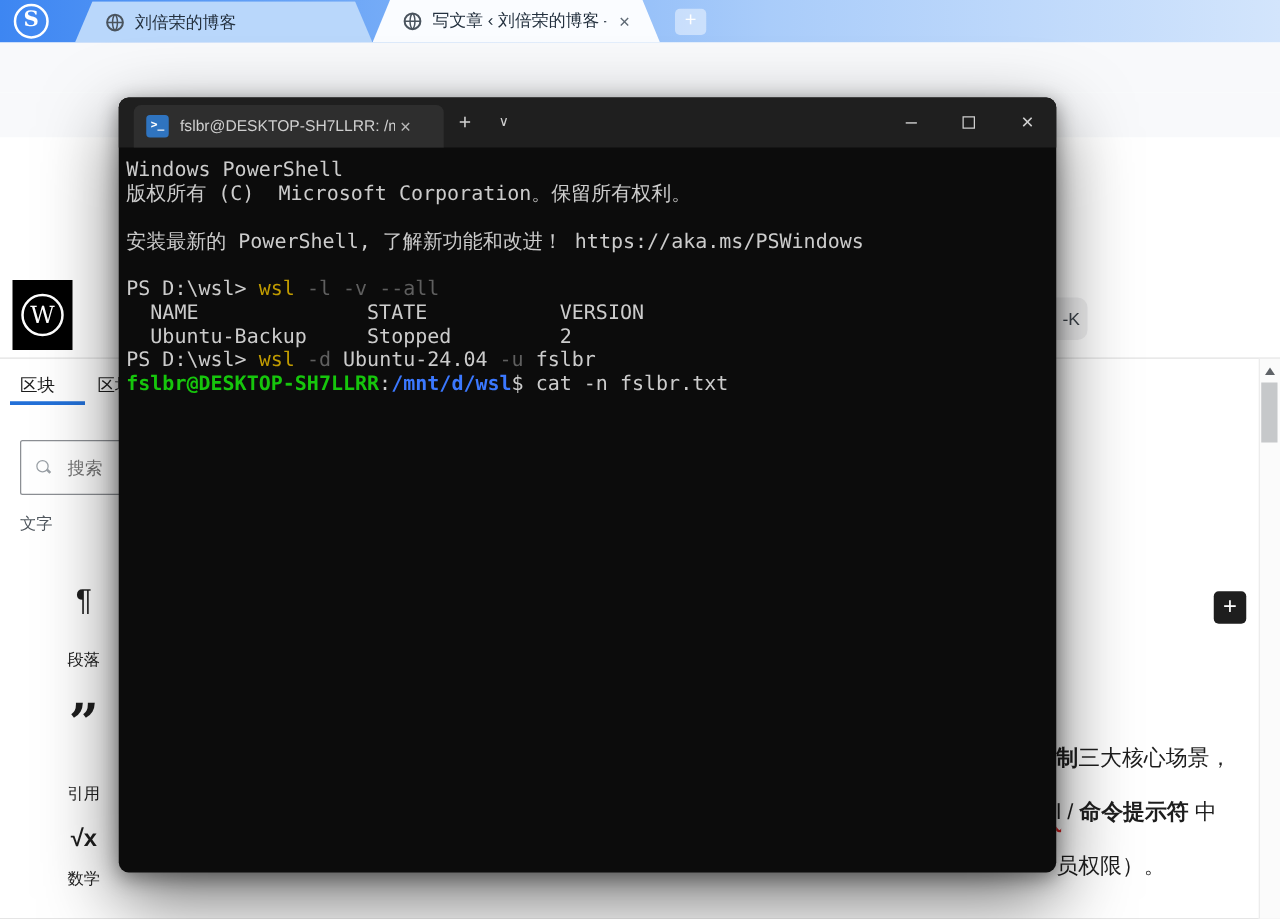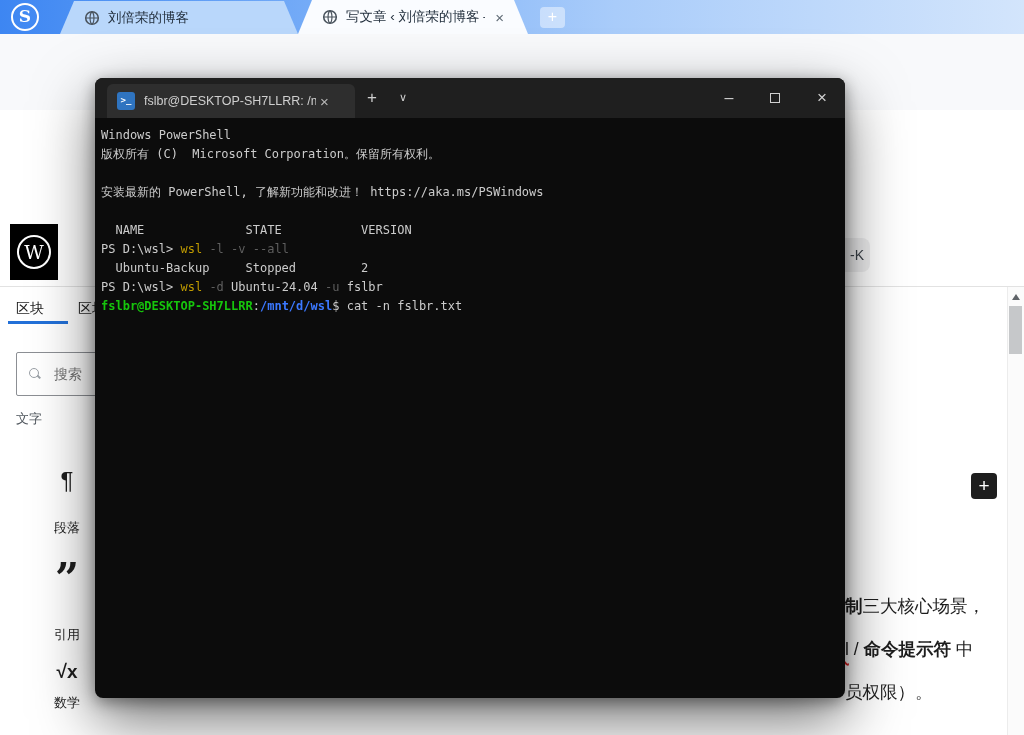--- a/index.html
+++ b/index.html
@@ -87,21 +87,21 @@
   .t-title{margin-left:9px;font-size:12.5px;color:#cfcfcf;white-space:nowrap;overflow:hidden;width:172px;}
   .t-close{color:#b8b8b8;font-size:15px;margin-left:4px;}
   .t-plus{position:absolute;left:272px;top:10px;color:#cfcfcf;font-size:17px;}
   .t-caret{position:absolute;left:304px;top:13px;color:#cfcfcf;font-size:11px;}
   .t-ctl{position:absolute;top:0;width:46px;height:40px;display:flex;align-items:center;justify-content:center;color:#d0d0d0;}
   .t-min{left:611px;font-size:16px;}
   .t-max{left:657px;}
   .t-maxbox{width:10px;height:10px;border:1.2px solid #d0d0d0;box-sizing:border-box;}
   .t-x{left:704px;font-size:17px;border-radius:0 8px 0 0;}
   .t-content{position:absolute;left:0;top:40px;width:750px;height:580px;padding:8px 0 12px 6px;box-sizing:border-box;
-    font-family:"DejaVu Sans Mono",monospace;font-size:12px;line-height:19px;color:var(--term-fg,#ccc);overflow:hidden;}
+    font-family:"DejaVu Sans Mono",monospace;font-size:16px;line-height:19px;color:var(--term-fg,#ccc);overflow:hidden;}
   .t-content .tline{white-space:pre;height:19px;}
   .c-fg{color:var(--term-fg,#ccc);}
   .c-dim{color:#5f5f5f;}
   .c-yellow{color:var(--term-yellow,#c19c00);}
   .c-green{color:var(--term-green,#16c60c);font-weight:bold;}
   .c-blue{color:var(--term-blue,#3b78ff);font-weight:bold;}
 
   svg{display:block;}
 </style>
 </head>
@@ -224,19 +224,19 @@
         <span class="t-maxbox"></span>
       </div>
     <div class="t-ctl t-x">×</div>
   </div>
   <div class="t-content">
       <div class="tline"><span class="c-fg">Windows PowerShell</span></div>
       <div class="tline"><span class="c-fg">版权所有 (C)  Microsoft Corporation。保留所有权利。</span></div>
       <div class="tline">&nbsp;</div>
       <div class="tline"><span class="c-fg">安装最新的 PowerShell, 了解新功能和改进！ https://aka.ms/PSWindows</span></div>
       <div class="tline">&nbsp;</div>
+      <div class="tline"><span class="c-fg">PS D:\wsl&gt; </span><span class="c-yellow">wsl</span><span class="c-dim"> -l -v --all</span></div>
       <div class="tline"><span class="c-fg">  NAME              STATE           VERSION</span></div>
-      <div class="tline"><span class="c-fg">PS D:\wsl&gt; </span><span class="c-yellow">wsl</span><span class="c-dim"> -l -v --all</span></div>
       <div class="tline"><span class="c-fg">  Ubuntu-Backup     Stopped         2</span></div>
       <div class="tline"><span class="c-fg">PS D:\wsl&gt; </span><span class="c-yellow">wsl</span><span class="c-dim"> -d </span><span class="c-fg">Ubuntu-24.04</span><span class="c-dim"> -u </span><span class="c-fg">fslbr</span></div>
       <div class="tline"><span class="c-green">fslbr@DESKTOP-SH7LLRR</span><span class="c-fg">:</span><span class="c-blue">/mnt/d/wsl</span><span class="c-fg">$ cat -n fslbr.txt</span></div>
     </div>
 </div>
 
 </body></html>

